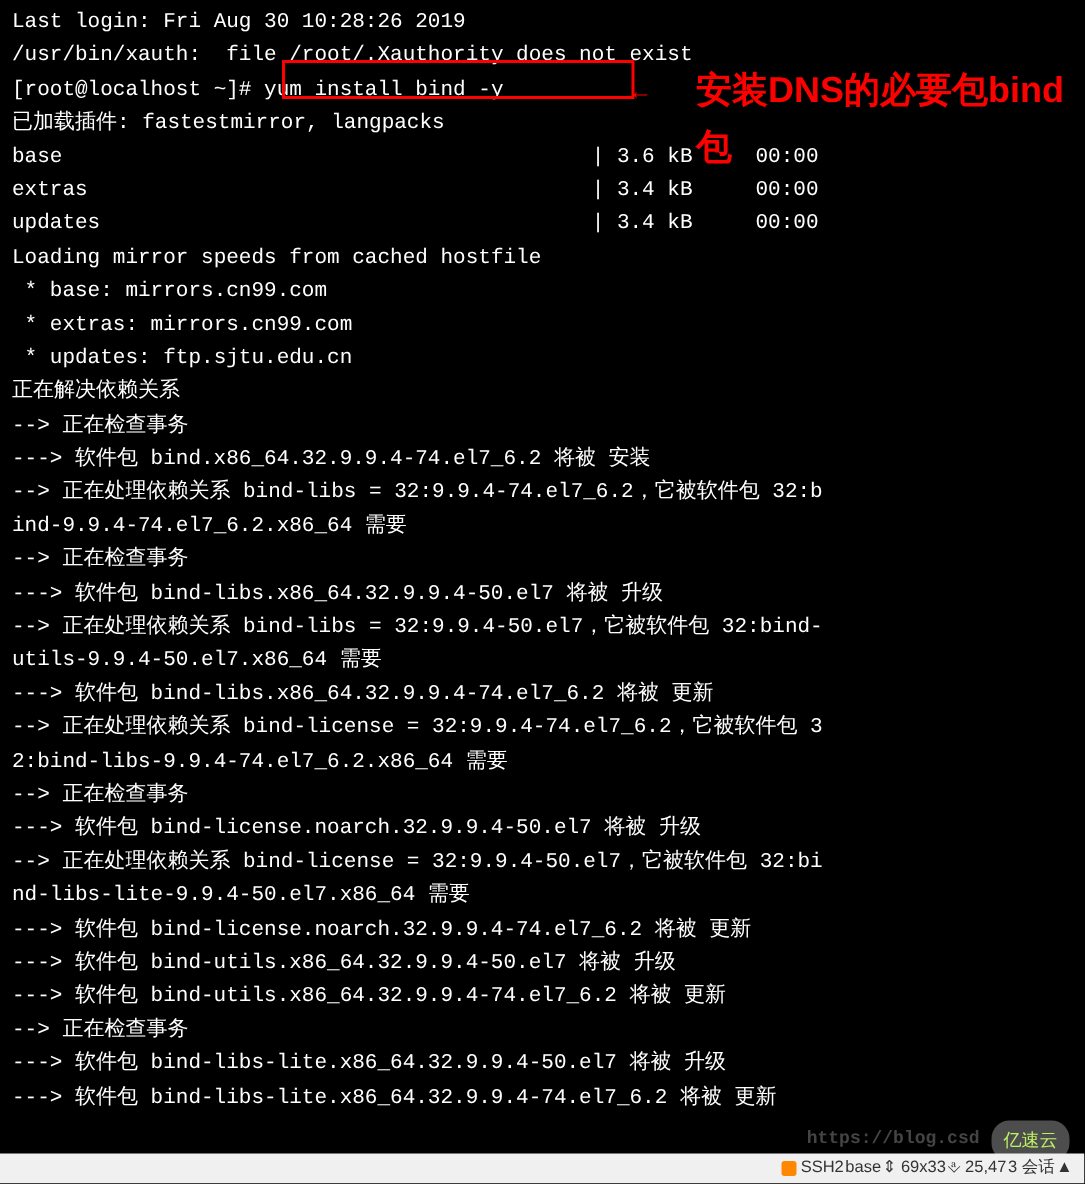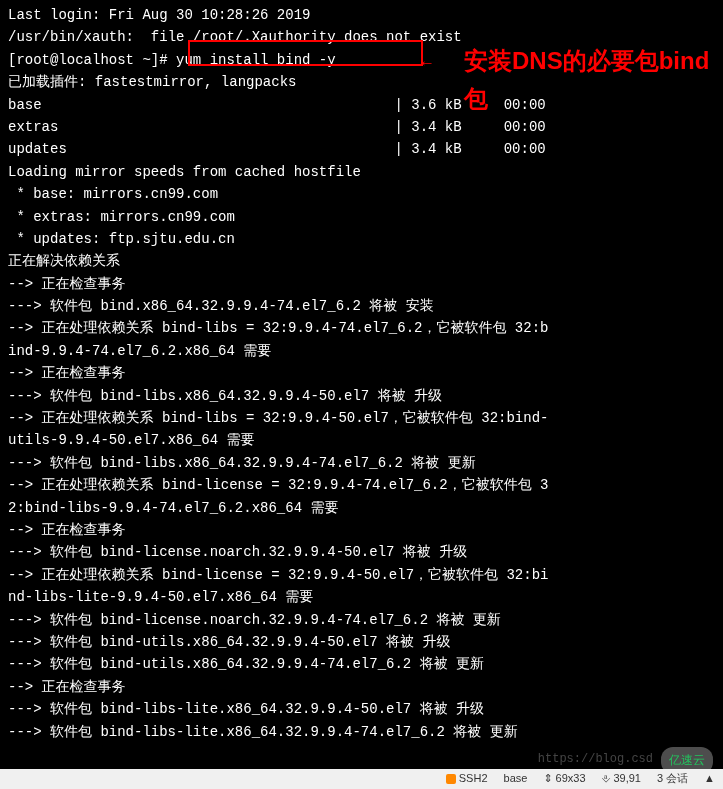--- a/index.html
+++ b/index.html
@@ -51,45 +51,46 @@
       font-weight: bold;
       font-family: 'Microsoft YaHei', sans-serif;
     }
     .watermark {
       position: absolute;
       right: 70px;
       bottom: 20px;
       color: #888;
       font-size: 12px;
       opacity: 0.5;
+      font-weight: bold;
     }
     .logo {
       position: absolute;
       right: 10px;
       bottom: 15px;
       background: rgba(255,255,255,0.3);
-      color: #22c55e;
+      color: #bef264;
       font-size: 12px;
       padding: 4px 8px;
       border-radius: 12px;
       font-family: sans-serif;
     }
     .status-bar {
       position: absolute;
       bottom: 0;
       left: 0;
       right: 0;
       height: 20px;
       background: #f0f0f0;
       color: #333;
       font-size: 11px;
       display: flex;
       align-items: center;
       padding: 0 8px;
-      gap: 16px;
+      gap: 1px;
       font-family: sans-serif;
     }
     .status-item {
       display: flex;
       align-items: center;
       gap: 3px;
     }
     .status-icon {
       width: 10px;
       height: 10px;
@@ -118,21 +119,21 @@
   </div>
   <div class="status-item">
     <span>base</span>
   </div>
   <div class="status-item">
     <span>⇕</span>
     <span>69x33</span>
   </div>
   <div class="status-item">
     <span>⎀</span>
-    <span>39,91</span>
+    <span>25,47</span>
   </div>
   <div class="status-item">
     <span>3 会话</span>
   </div>
   <div class="status-item">
     <span>▲</span>
   </div>
 </div>
 
 </body></html>

